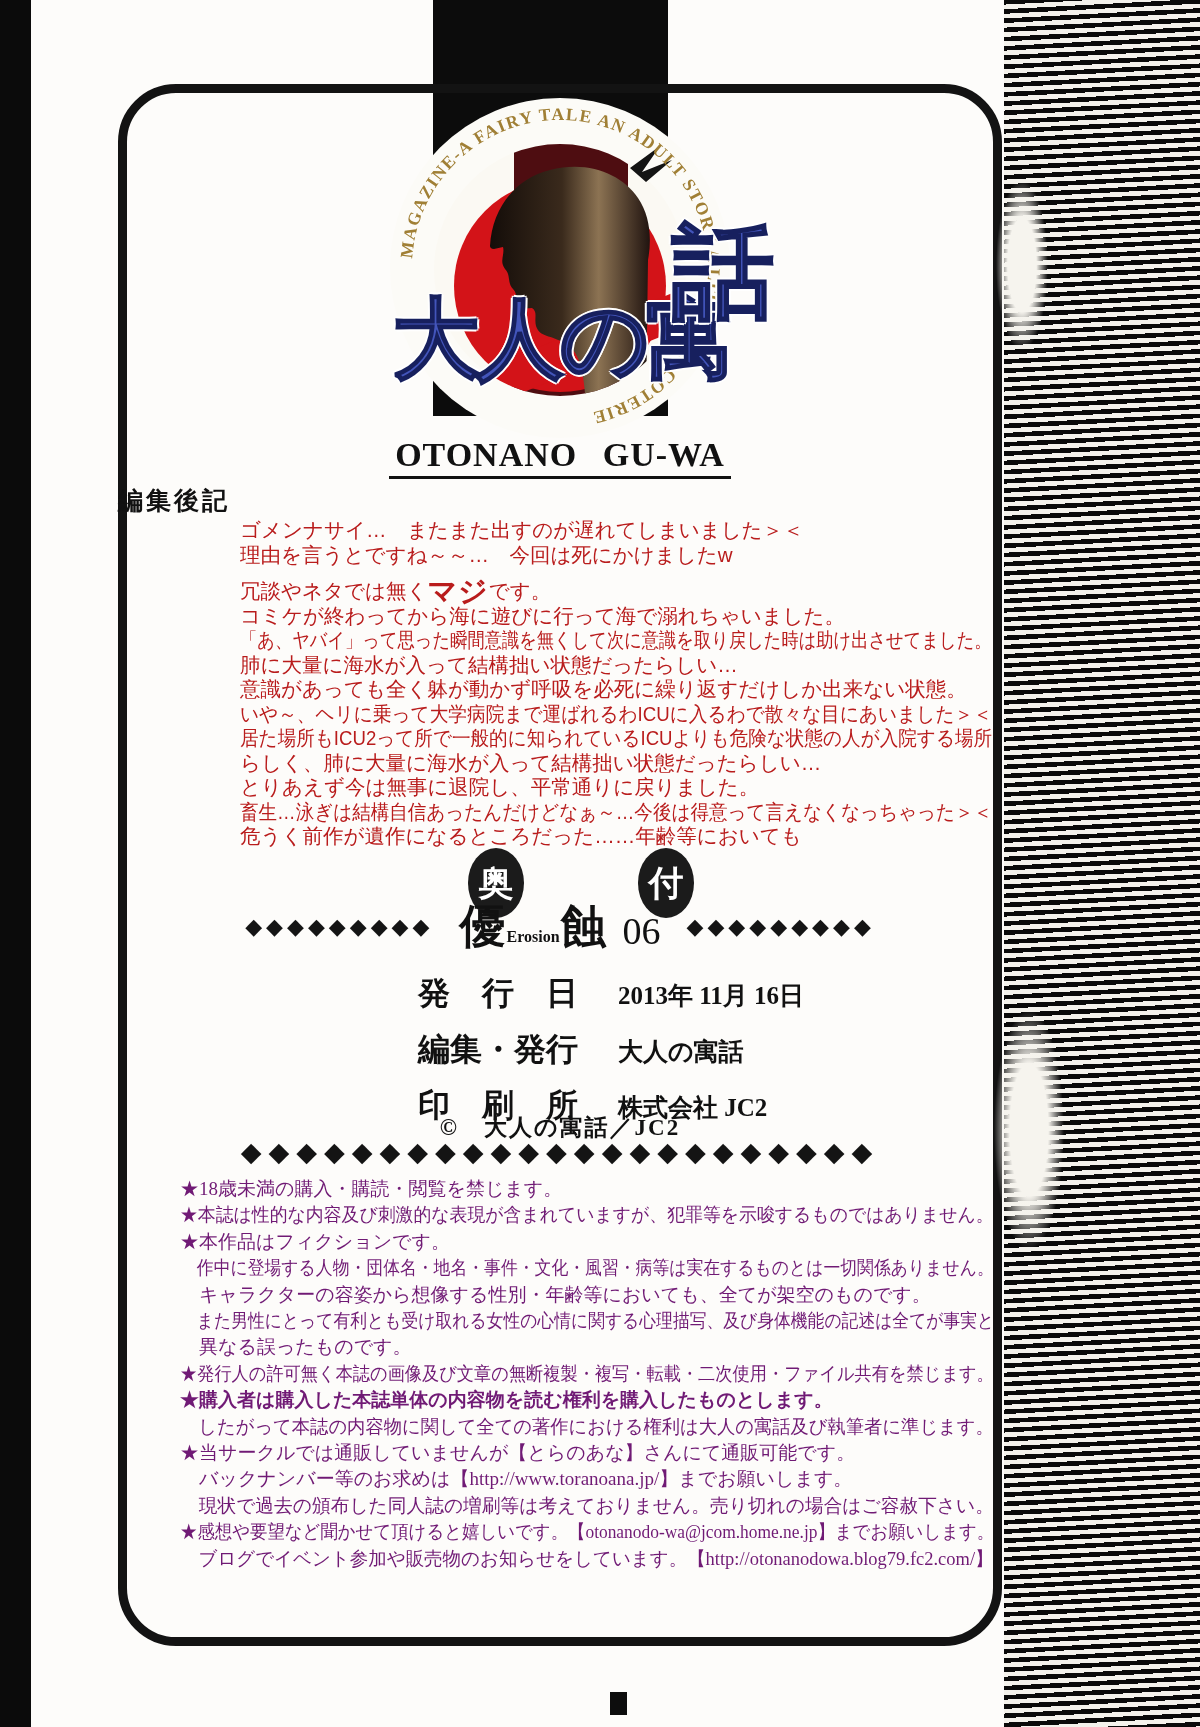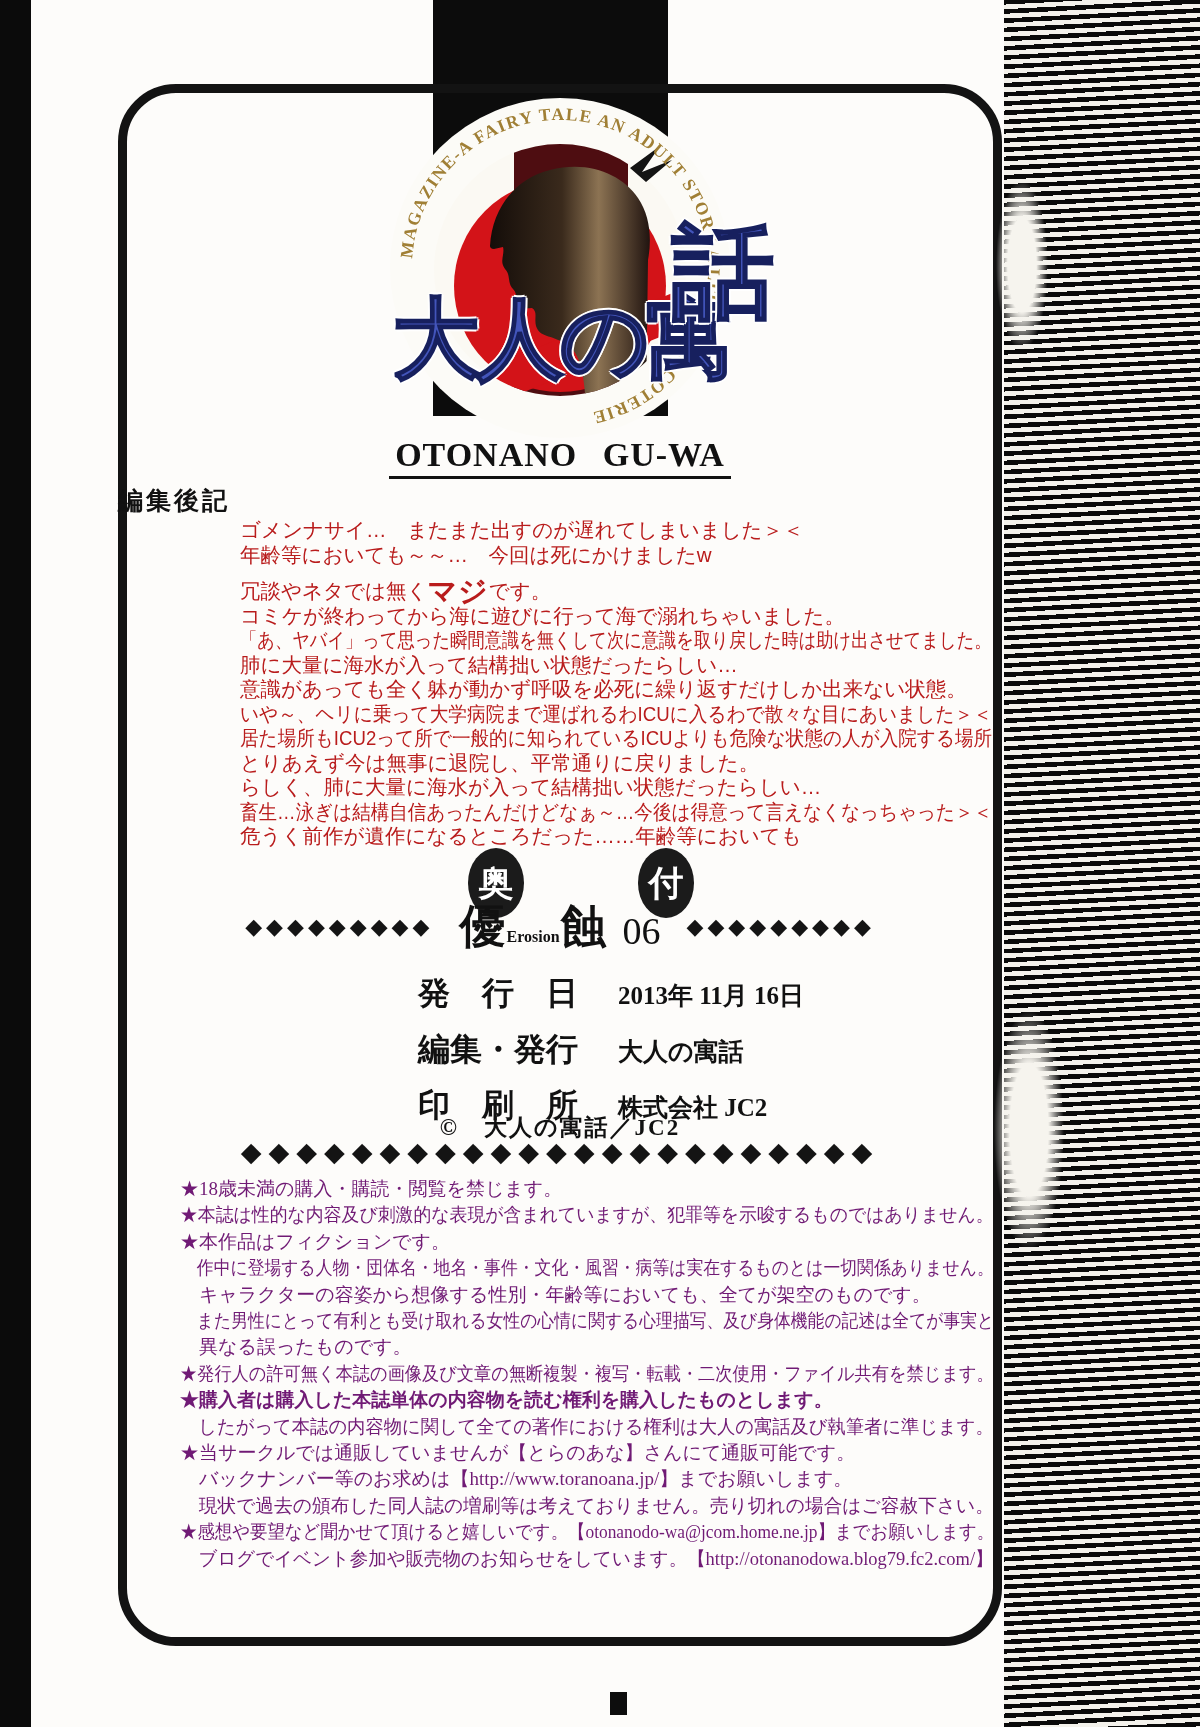--- a/index.html
+++ b/index.html
@@ -132,31 +132,31 @@
 </div>
 <div class="logo-title">大人の寓</div>
 <div class="logo-title-last">話</div>
 
 <div class="content">
   <div class="romaji"><span>OTONANO GU-WA</span></div>
   <div class="aw-heading">編集後記</div>
 
   <div class="afterword">
     <div class="aw-line fit">ゴメンナサイ…　またまた出すのが遅れてしまいました＞＜</div>
-    <div class="aw-line fit">年齢等においても～～…　今回は死にかけましたw</div>
+    <div class="aw-line fit">理由を言うとですね～～…　今回は死にかけましたw</div>
     <div class="aw-gap"></div>
     <div class="aw-line fit"><span>冗談やネタでは無く</span><span class="emph">マジ</span><span>です。</span></div>
     <div class="aw-line fit">コミケが終わってから海に遊びに行って海で溺れちゃいました。</div>
     <div class="aw-line fit" style="transform-origin: left center; transform: scaleX(0.841163);">「あ、ヤバイ」って思った瞬間意識を無くして次に意識を取り戻した時は助け出させてました。</div>
     <div class="aw-line fit">肺に大量に海水が入って結構拙い状態だったらしい…</div>
     <div class="aw-line fit">意識があっても全く躰が動かず呼吸を必死に繰り返すだけしか出来ない状態。</div>
     <div class="aw-line fit" style="transform-origin: left center; transform: scaleX(0.910412);">いや～、ヘリに乗って大学病院まで運ばれるわICUに入るわで散々な目にあいました＞＜</div>
     <div class="aw-line fit" style="transform-origin: left center; transform: scaleX(0.907117);">居た場所もICU2って所で一般的に知られているICUよりも危険な状態の人が入院する場所</div>
+    <div class="aw-line fit">らしく、肺に大量に海水が入って結構拙い状態だったらしい…</div>
     <div class="aw-line fit">とりあえず今は無事に退院し、平常通りに戻りました。</div>
-    <div class="aw-line fit">らしく、肺に大量に海水が入って結構拙い状態だったらしい…</div>
     <div class="aw-line fit" style="transform-origin: left center; transform: scaleX(0.904934);">畜生…泳ぎは結構自信あったんだけどなぁ～…今後は得意って言えなくなっちゃった＞＜</div>
     <div class="aw-line fit">危うく前作が遺作になるところだった……年齢等においても</div>
   </div>
 </div>
 
 <div class="badge b1">奥</div>
 <div class="badge b2">付</div>
 
 <div class="series-row">
   <span class="dia-side">◆◆◆◆◆◆◆◆◆</span>

